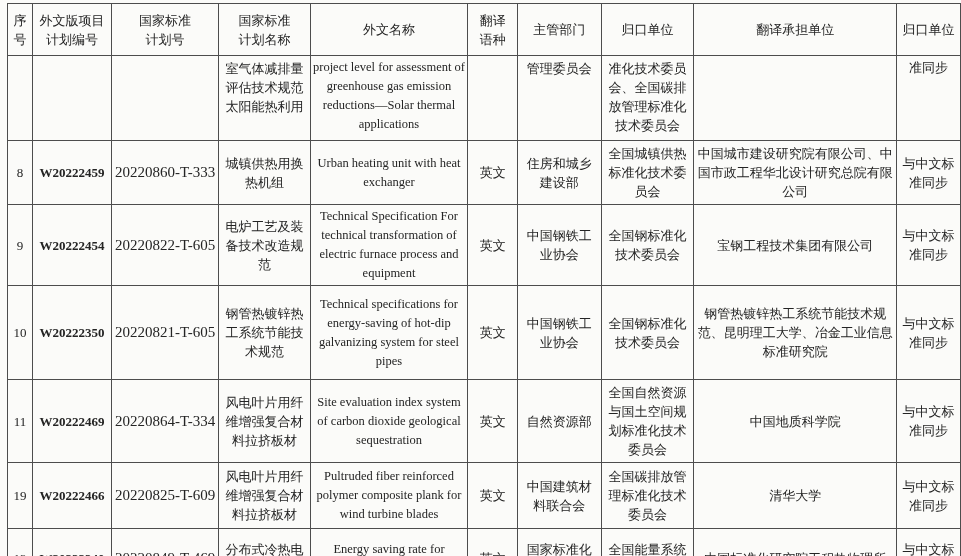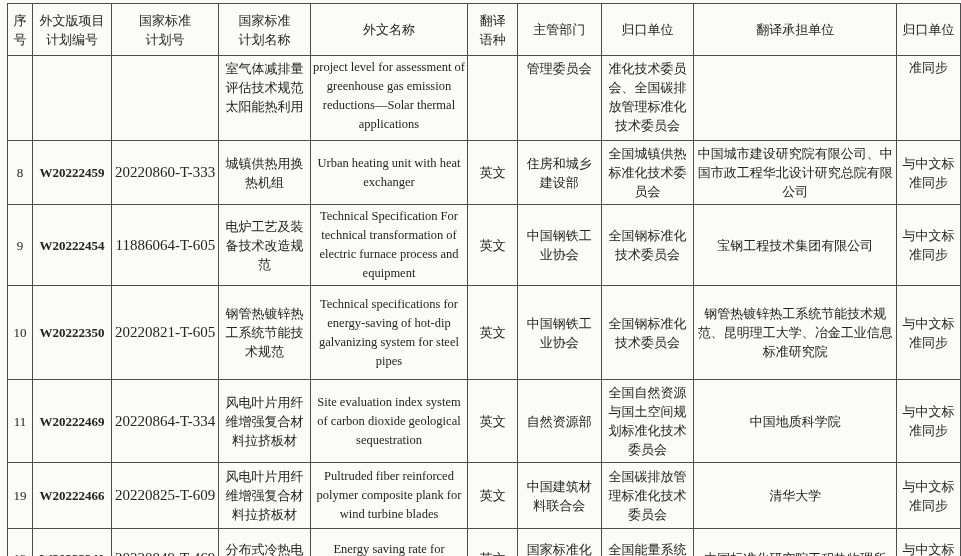--- a/index.html
+++ b/index.html
@@ -110,21 +110,21 @@
       <td class="cell-en_name">Urban heating unit with heat exchanger</td>
       <td class="cell-language">英文</td>
       <td class="cell-dept">住房和城乡建设部</td>
       <td class="cell-tc">全国城镇供热标准化技术委员会</td>
       <td class="cell-translator">中国城市建设研究院有限公司、中国市政工程华北设计研究总院有限公司</td>
       <td class="cell-period">与中文标准同步</td>
     </tr>
         <tr>
       <td class="cell-index">9</td>
       <td class="cell-plan_no">W20222454</td>
-      <td class="cell-std_no">11886064-T-605</td>
+      <td class="cell-std_no">20220822-T-605</td>
       <td class="cell-std_name">电炉工艺及装备技术改造规范</td>
       <td class="cell-en_name">Technical Specification For technical transformation of electric furnace process and equipment</td>
       <td class="cell-language">英文</td>
       <td class="cell-dept">中国钢铁工业协会</td>
       <td class="cell-tc">全国钢标准化技术委员会</td>
       <td class="cell-translator">宝钢工程技术集团有限公司</td>
       <td class="cell-period">与中文标准同步</td>
     </tr>
         <tr>
       <td class="cell-index">10</td>

